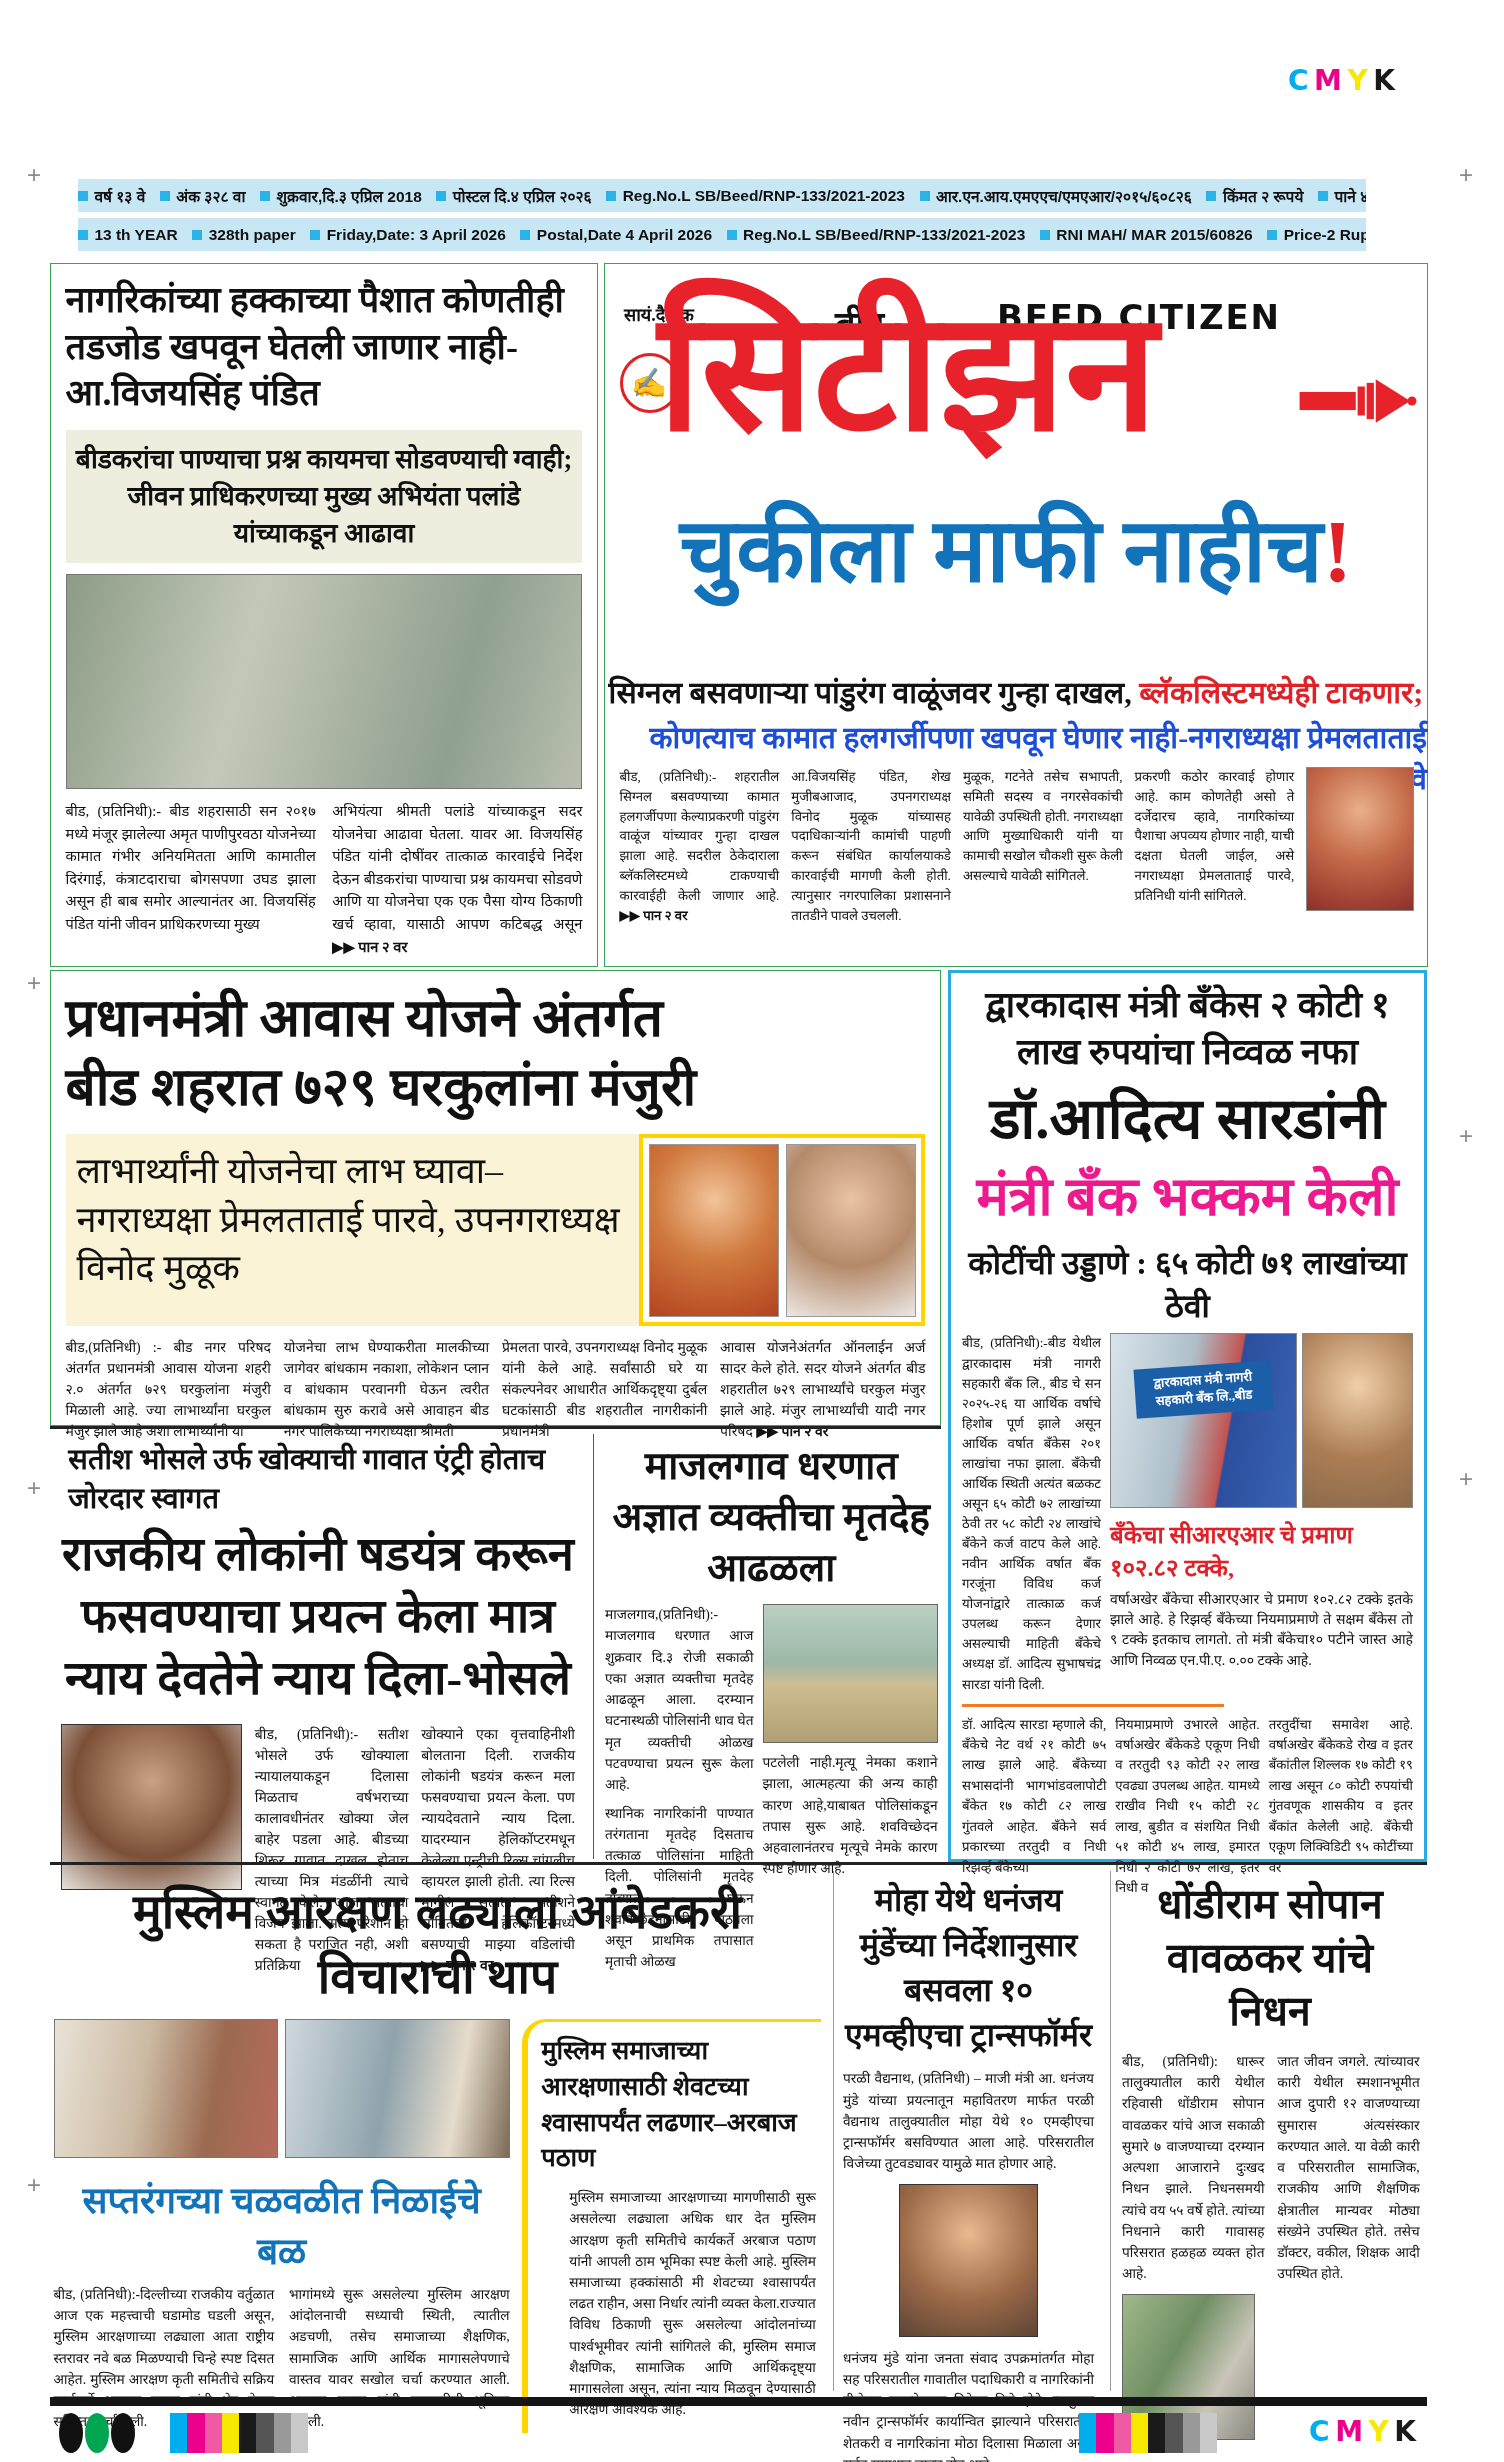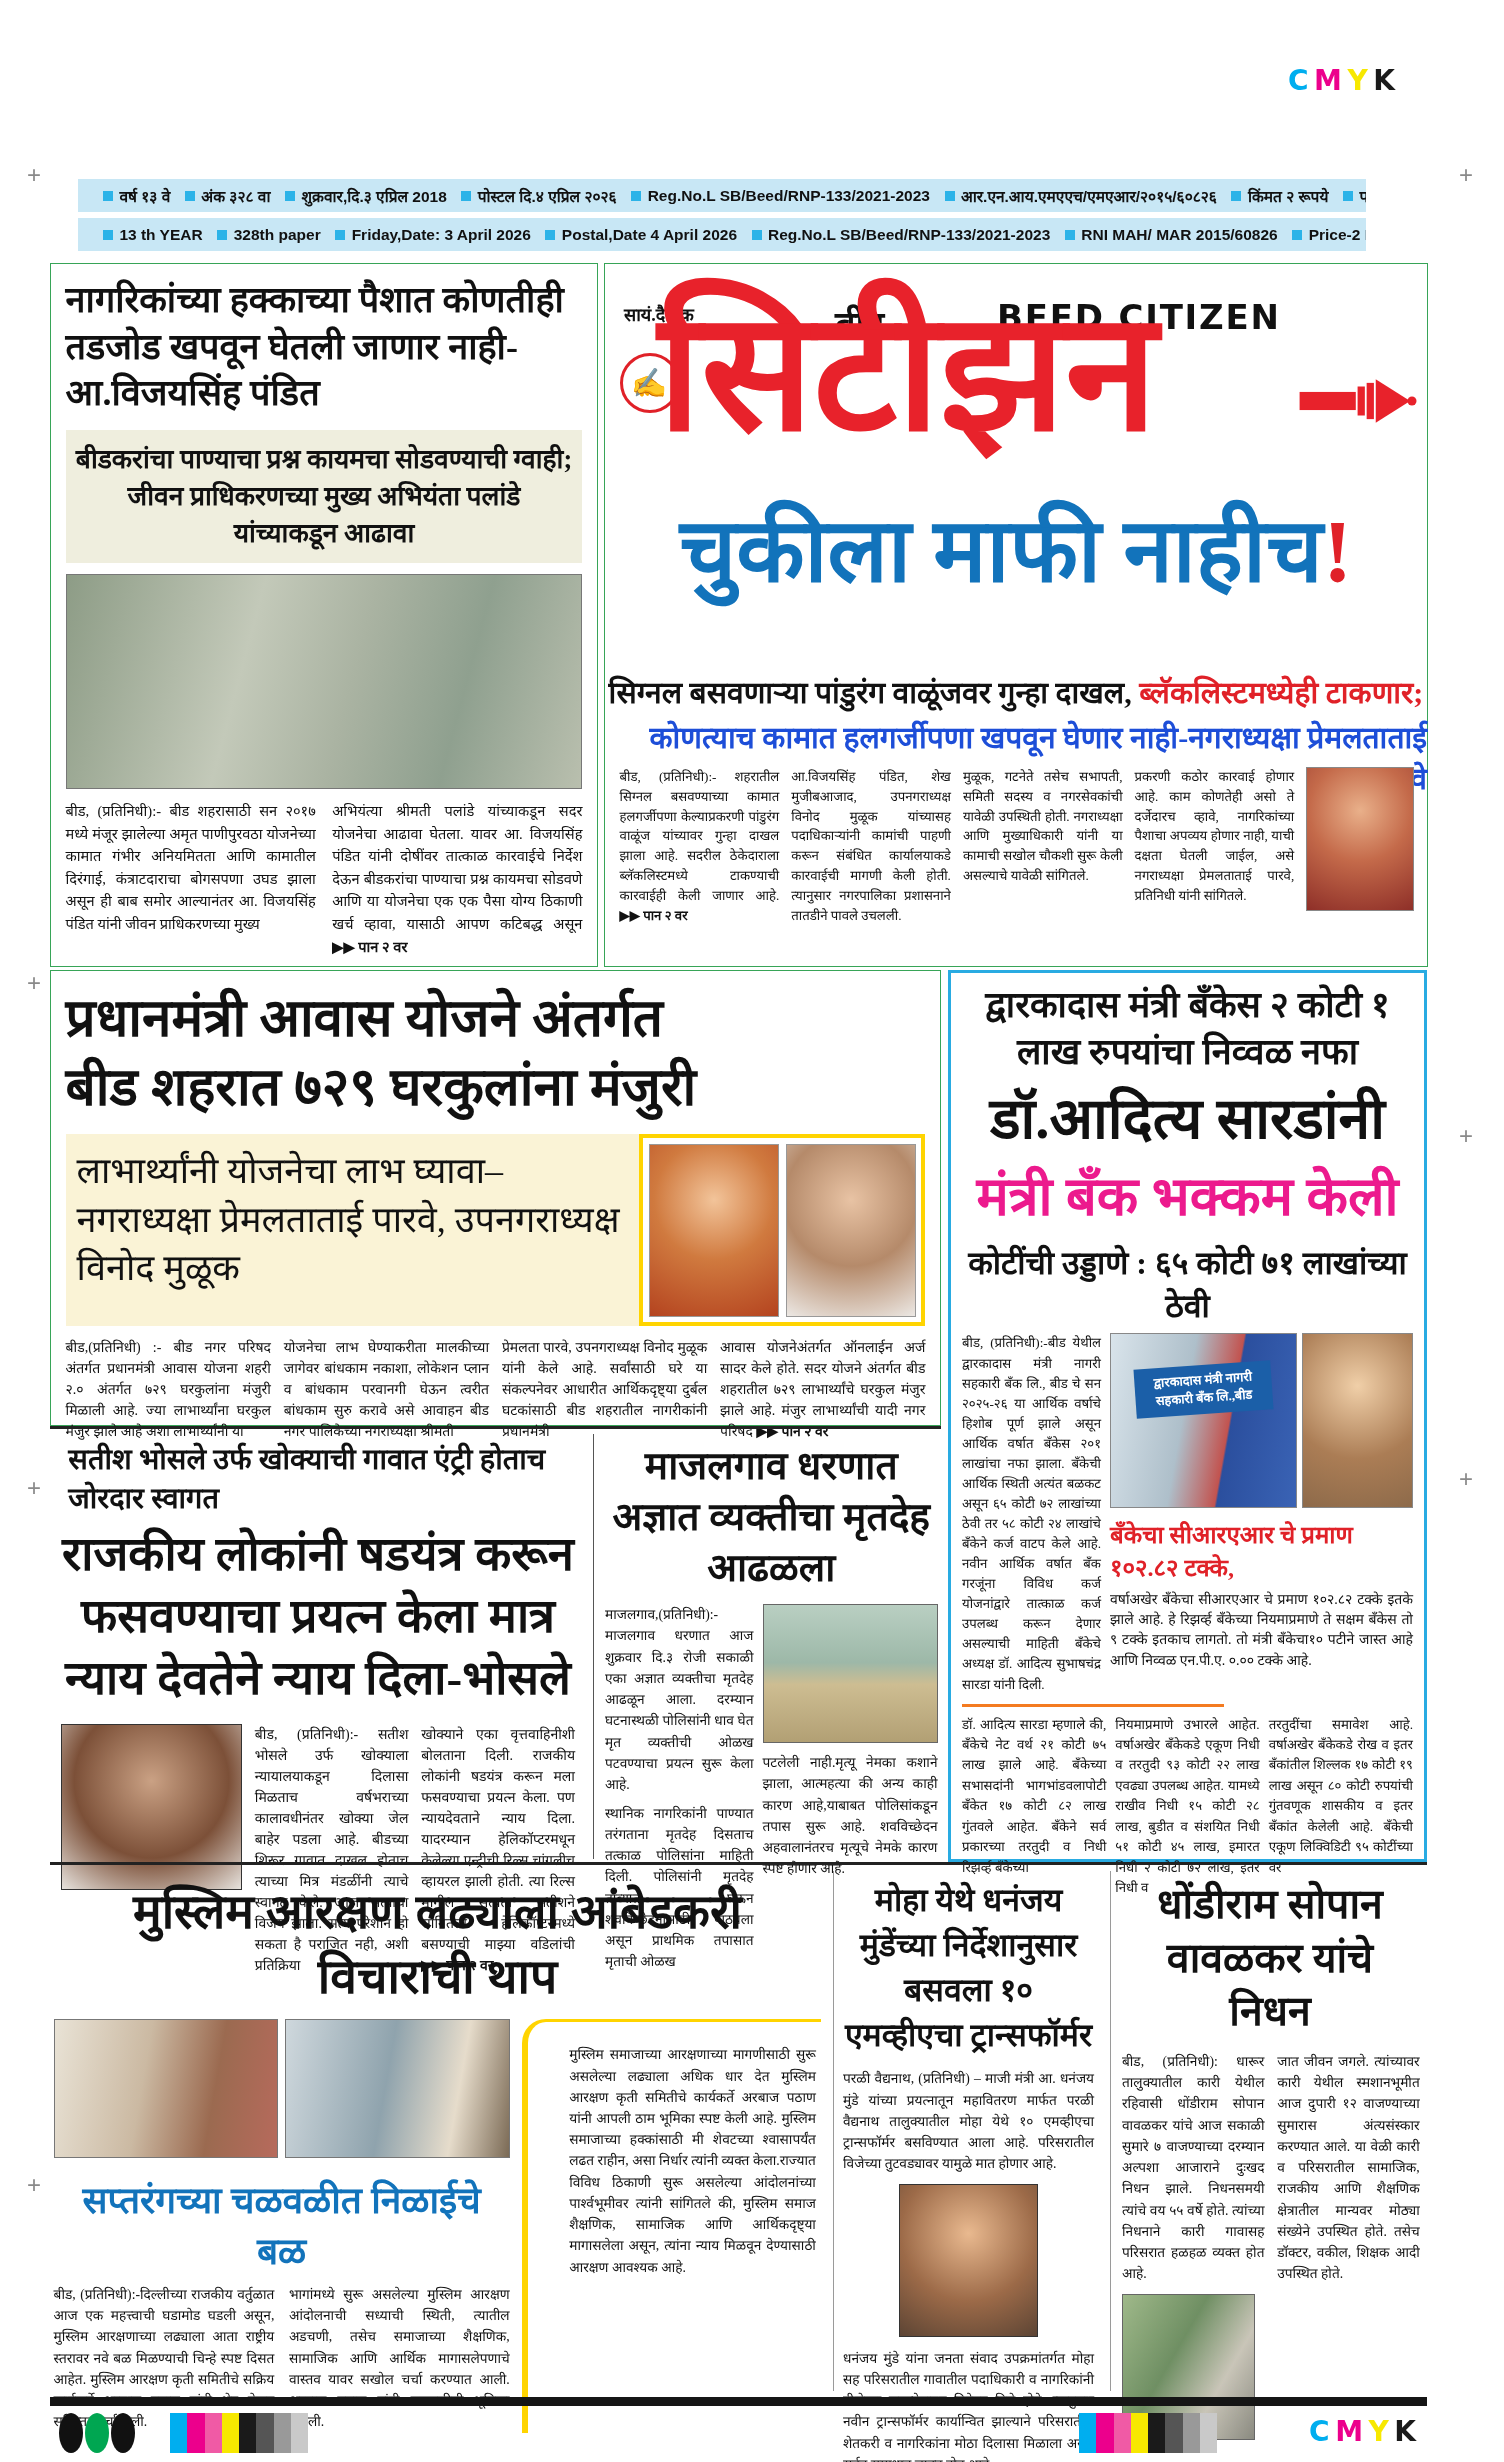--- a/index.html
+++ b/index.html
@@ -12,21 +12,21 @@
   .abs { position:absolute; }
   .serif { font-family:"Liberation Serif", serif; }
   .plus { position:absolute; color:#8a8a8a; font-size:24px; font-weight:400; }
 
   
   #cmyk-top { left:1288px; top:64px; font-size:28px; font-weight:bold; letter-spacing:5.5px; font-family:"DejaVu Sans", sans-serif; }
   .c-c{color:#00aeef}.c-m{color:#ec008c}.c-y{color:#f7e800}.c-k{color:#1a1a1a}
 
   
   #strip { left:78px; top:179px; width:1288px; }
-  .strip-row { background:#c8e7f5; height:33px; display:flex; align-items:center; padding:0 25px; margin-bottom:6.4px; white-space:nowrap; overflow:hidden; }
+  .strip-row { background:#c8e7f5; height:33px; display:flex; align-items:center; padding:0 0; margin-bottom:6.4px; white-space:nowrap; overflow:hidden; }
   .strip-row .item { font-weight:bold; font-size:15.5px; margin-right:14.6px; display:flex; align-items:center; }
   .strip-row .sq { width:10px; height:10px; background:#2bb3e8; display:inline-block; margin-right:6.4px; flex:none; }
 
   
   .gbox { border:1.8px solid #37a457; }
   #left-box  { left:50px;  top:263px;  width:548px; height:704px; padding:12.8px 14.6px; }
   #right-box { left:604px; top:263px;  width:824px; height:704px; }
   #awas-box  { left:50px;  top:970px; width:891px; height:456px; padding:12.8px 14.6px 0; }
   #bank-box  { left:948px;top:970px; width:479px; height:892px; border:3.6px solid #29abe2; padding:9px 11px; }
   #satish-box{ left:50px;  top:1434px; width:536px; height:425px; padding:3.6px 5.5px; }
@@ -364,20 +364,21 @@
           <div class="muphoto a"></div>
           <div class="muphoto b"></div>
         </div>
         <div class="musub">सप्तरंगच्या चळवळीत निळाईचे बळ</div>
         <div class="mubody">
           <p>बीड, (प्रतिनिधी):-दिल्लीच्या राजकीय वर्तुळात आज एक महत्त्वाची घडामोड घडली असून, मुस्लिम आरक्षणाच्या लढ्याला आता राष्ट्रीय स्तरावर नवे बळ मिळण्याची चिन्हे स्पष्ट दिसत आहेत. मुस्लिम आरक्षण कृती समितीचे सक्रिय कार्यकर्ते अरबाज पठाण यांनी भेट घेऊन सविस्तर चर्चा केली.</p>
           <p>भागांमध्ये सुरू असलेल्या मुस्लिम आरक्षण आंदोलनाची सध्याची स्थिती, त्यातील अडचणी, तसेच समाजाच्या शैक्षणिक, सामाजिक आणि आर्थिक मागासलेपणाचे वास्तव यावर सखोल चर्चा करण्यात आली. अरबाज पठाण यांनी चळवळीची भूमिका मांडली.</p>
         </div>
       </div>
       <aside class="muside">
+        <div class="muside-h">मुस्लिम समाजाच्या आरक्षणासाठी शेवटच्या श्वासापर्यंत लढणार–अरबाज पठाण</div>
         <p class="muside-b">मुस्लिम समाजाच्या आरक्षणाच्या मागणीसाठी सुरू असलेल्या लढ्याला अधिक धार देत मुस्लिम आरक्षण कृती समितीचे कार्यकर्ते अरबाज पठाण यांनी आपली ठाम भूमिका स्पष्ट केली आहे. मुस्लिम समाजाच्या हक्कांसाठी मी शेवटच्या श्वासापर्यंत लढत राहीन, असा निर्धार त्यांनी व्यक्त केला.राज्यात विविध ठिकाणी सुरू असलेल्या आंदोलनांच्या पार्श्वभूमीवर त्यांनी सांगितले की, मुस्लिम समाज शैक्षणिक, सामाजिक आणि आर्थिकदृष्ट्या मागासलेला असून, त्यांना न्याय मिळवून देण्यासाठी आरक्षण आवश्यक आहे.</p>
       </aside>
     </div>
   </section>
 
   <section id="moha-box" class="abs serif">
     <h1 class="moh">मोहा येथे धनंजय मुंडेंच्या निर्देशानुसार बसवला १० एमव्हीएचा ट्रान्सफॉर्मर</h1>
     <p class="mobody">परळी वैद्यनाथ, (प्रतिनिधी) – माजी मंत्री आ. धनंजय मुंडे यांच्या प्रयत्नातून महावितरण मार्फत परळी वैद्यनाथ तालुक्यातील मोहा येथे १० एमव्हीएचा ट्रान्सफॉर्मर बसविण्यात आला आहे. परिसरातील विजेच्या तुटवड्यावर यामुळे मात होणार आहे.</p>
     <div class="mophoto"></div>
     <p class="mobody">धनंजय मुंडे यांना जनता संवाद उपक्रमांतर्गत मोहा सह परिसरातील गावातील पदाधिकारी व नागरिकांनी वीजेच्या समस्येबाबत निवेदन दिले होते. त्यानुसार नवीन ट्रान्सफॉर्मर कार्यान्वित झाल्याने परिसरातील शेतकरी व नागरिकांना मोठा दिलासा मिळाला असून सर्वत्र समाधान व्यक्त होत आहे.</p>

